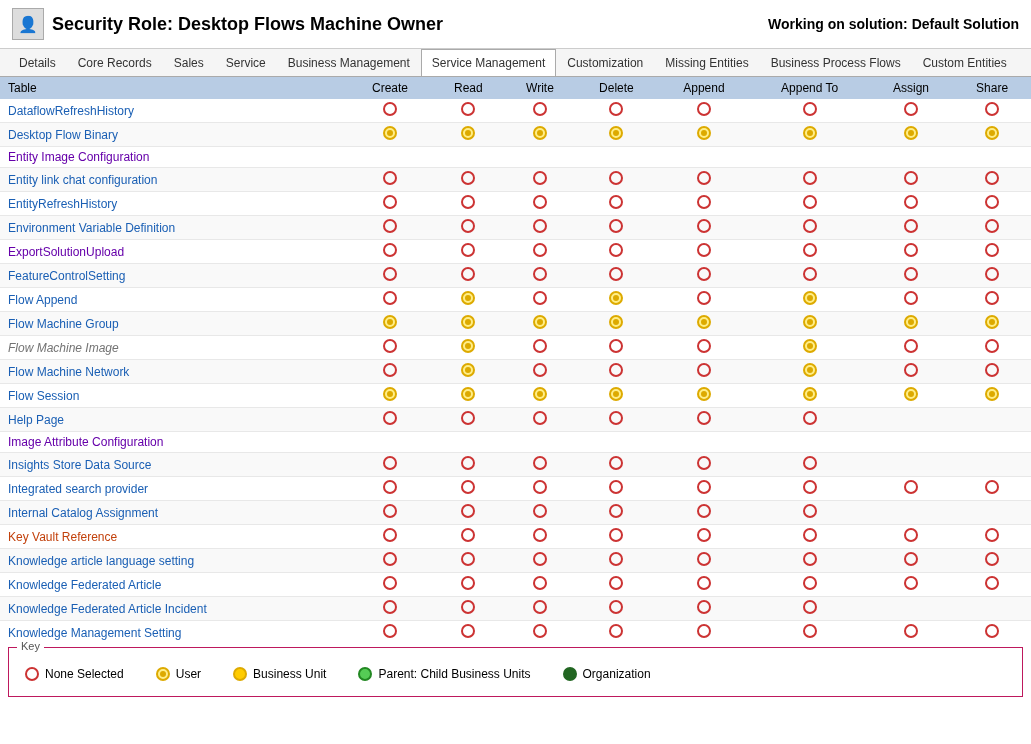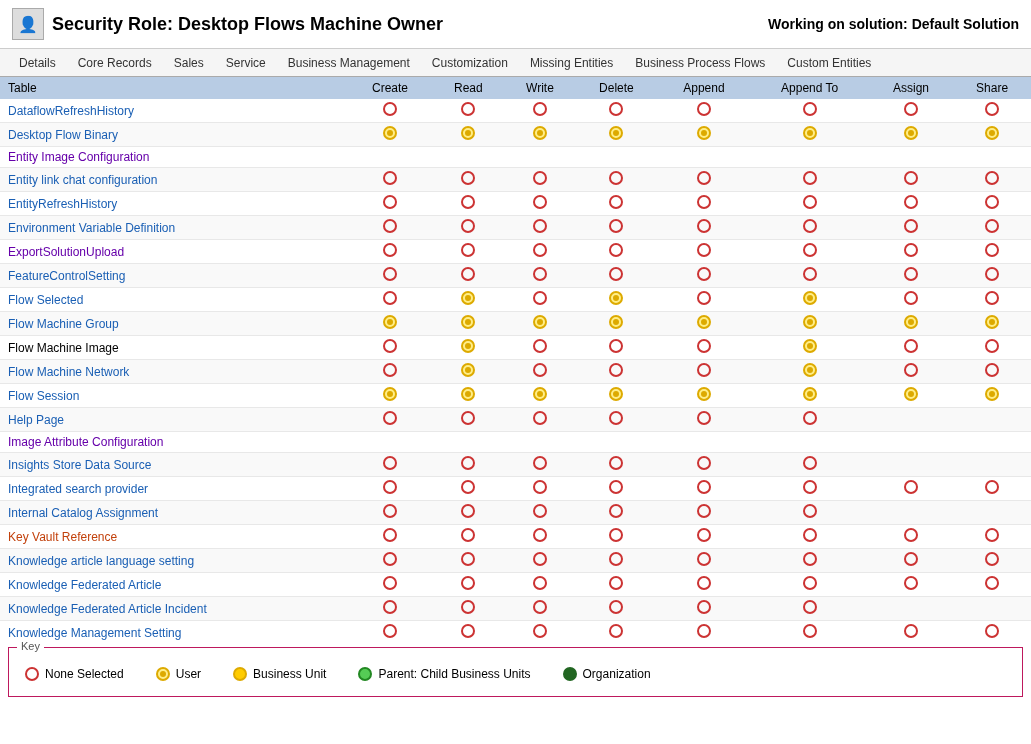--- a/index.html
+++ b/index.html
@@ -55,20 +55,21 @@
     <div class="header-right">Working on solution: Default Solution</div>
   </div>
 </div>
 
 <div class="tabs" id="tab-bar">
     <div class="tab">Details</div>
     <div class="tab">Core Records</div>
     <div class="tab">Sales</div>
     <div class="tab">Service</div>
     <div class="tab">Business Management</div>
+    <div class="tab active">Service Management</div>
     <div class="tab">Customization</div>
     <div class="tab">Missing Entities</div>
     <div class="tab">Business Process Flows</div>
     <div class="tab">Custom Entities</div>
   </div>
 
 <div class="content">
   <div class="table-container">
     <table>
       <thead>
@@ -167,21 +168,21 @@
             <td class="perm-cell center"><span class="perm-none" title="None Selected"></span></td>
             <td class="perm-cell center"><span class="perm-none" title="None Selected"></span></td>
             <td class="perm-cell center"><span class="perm-none" title="None Selected"></span></td>
             <td class="perm-cell center"><span class="perm-none" title="None Selected"></span></td>
             <td class="perm-cell center"><span class="perm-none" title="None Selected"></span></td>
             <td class="perm-cell center"><span class="perm-none" title="None Selected"></span></td>
             <td class="perm-cell center"><span class="perm-none" title="None Selected"></span></td>
             <td class="perm-cell center"><span class="perm-none" title="None Selected"></span></td>
           </tr>
           <tr>
-            <td class=""><span class="entity-name" style="color:#1a5fb4;">Flow Selected</span></td>
+            <td class=""><span class="entity-name" style="color:#1a5fb4;">Flow Append</span></td>
             <td class="perm-cell center"><span class="perm-none" title="None Selected"></span></td>
             <td class="perm-cell center"><span class="perm-user" title="User"></span></td>
             <td class="perm-cell center"><span class="perm-none" title="None Selected"></span></td>
             <td class="perm-cell center"><span class="perm-user" title="User"></span></td>
             <td class="perm-cell center"><span class="perm-none" title="None Selected"></span></td>
             <td class="perm-cell center"><span class="perm-user" title="User"></span></td>
             <td class="perm-cell center"><span class="perm-none" title="None Selected"></span></td>
             <td class="perm-cell center"><span class="perm-none" title="None Selected"></span></td>
           </tr>
           <tr>
@@ -189,21 +190,21 @@
             <td class="perm-cell center"><span class="perm-user" title="User"></span></td>
             <td class="perm-cell center"><span class="perm-user" title="User"></span></td>
             <td class="perm-cell center"><span class="perm-user" title="User"></span></td>
             <td class="perm-cell center"><span class="perm-user" title="User"></span></td>
             <td class="perm-cell center"><span class="perm-user" title="User"></span></td>
             <td class="perm-cell center"><span class="perm-user" title="User"></span></td>
             <td class="perm-cell center"><span class="perm-user" title="User"></span></td>
             <td class="perm-cell center"><span class="perm-user" title="User"></span></td>
           </tr>
           <tr>
-            <td class=""><span class="entity-name" style="color:#000000;">Flow Machine Image</span></td>
+            <td class=""><span class="entity-name" style="color:#737373;font-style:italic;">Flow Machine Image</span></td>
             <td class="perm-cell center"><span class="perm-none" title="None Selected"></span></td>
             <td class="perm-cell center"><span class="perm-user" title="User"></span></td>
             <td class="perm-cell center"><span class="perm-none" title="None Selected"></span></td>
             <td class="perm-cell center"><span class="perm-none" title="None Selected"></span></td>
             <td class="perm-cell center"><span class="perm-none" title="None Selected"></span></td>
             <td class="perm-cell center"><span class="perm-user" title="User"></span></td>
             <td class="perm-cell center"><span class="perm-none" title="None Selected"></span></td>
             <td class="perm-cell center"><span class="perm-none" title="None Selected"></span></td>
           </tr>
           <tr>

